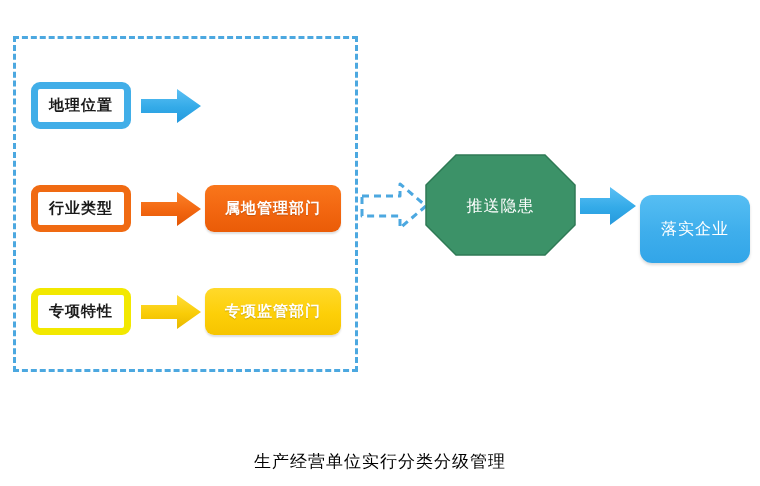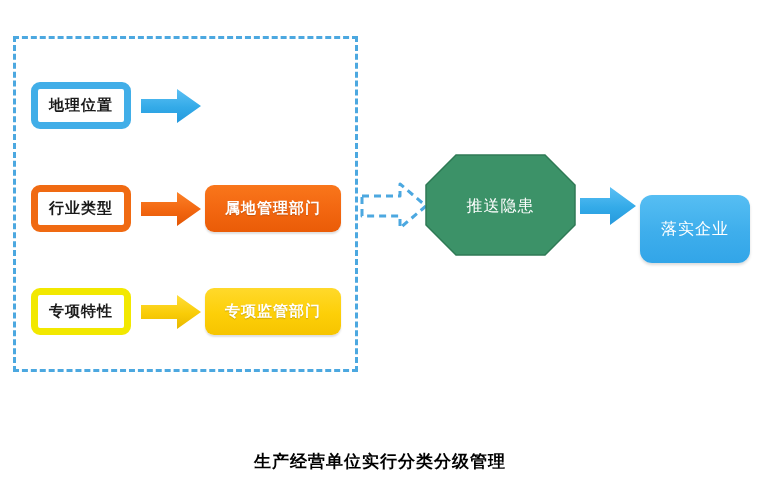--- a/index.html
+++ b/index.html
@@ -167,21 +167,21 @@
   }
 
   
   .caption {
     position: absolute;
     left: 0;
     top: 450px;
     width: 760px;
     text-align: center;
     font-size: 17px;
-    font-weight: bold;
+    font-weight: normal;
     color: #000000;
     letter-spacing: 1px;
   }
 </style>
 </head>
 <body>
 
 <div id="canvas">
 
   <div class="group-box"></div>

